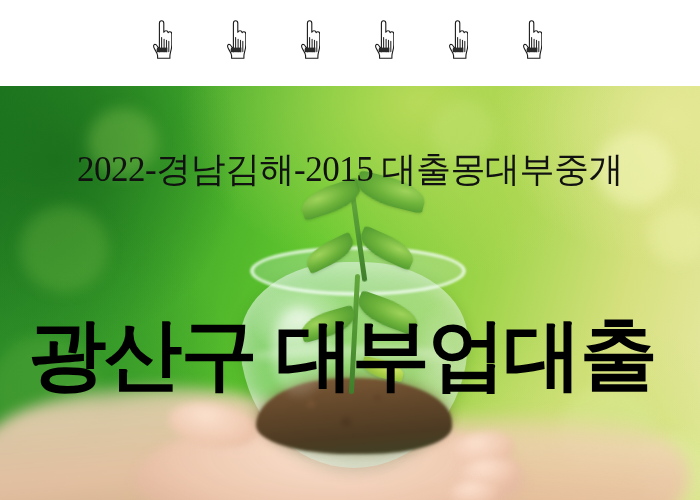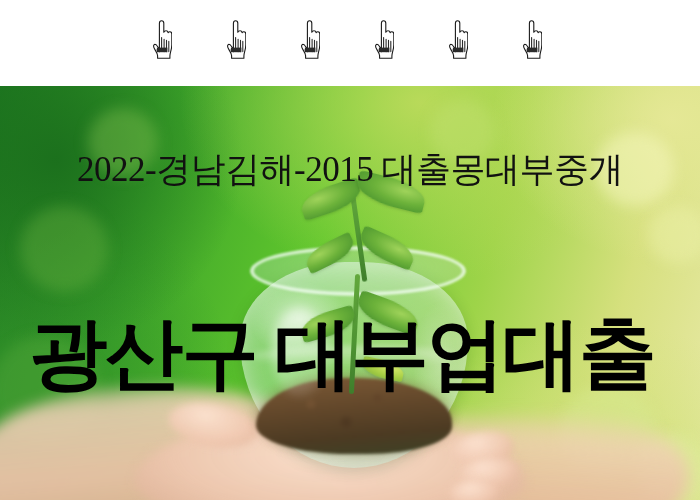--- a/index.html
+++ b/index.html
@@ -249,21 +249,21 @@
     letter-spacing: -0.5px;
     white-space: nowrap;
     z-index: 20;
   }
   .main-title {
     position: absolute;
     left: 0;
     top: 222px;
     width: 684px;
     text-align: center;
-    font-family: Liberation Serif, serif;
+    font-family: Liberation Sans, sans-serif;
     font-size: 78px;
     line-height: 92px;
     font-weight: 700;
     color: #000000;
     letter-spacing: -2px;
     white-space: nowrap;
     z-index: 20;
   }
 </style>
 </head>

